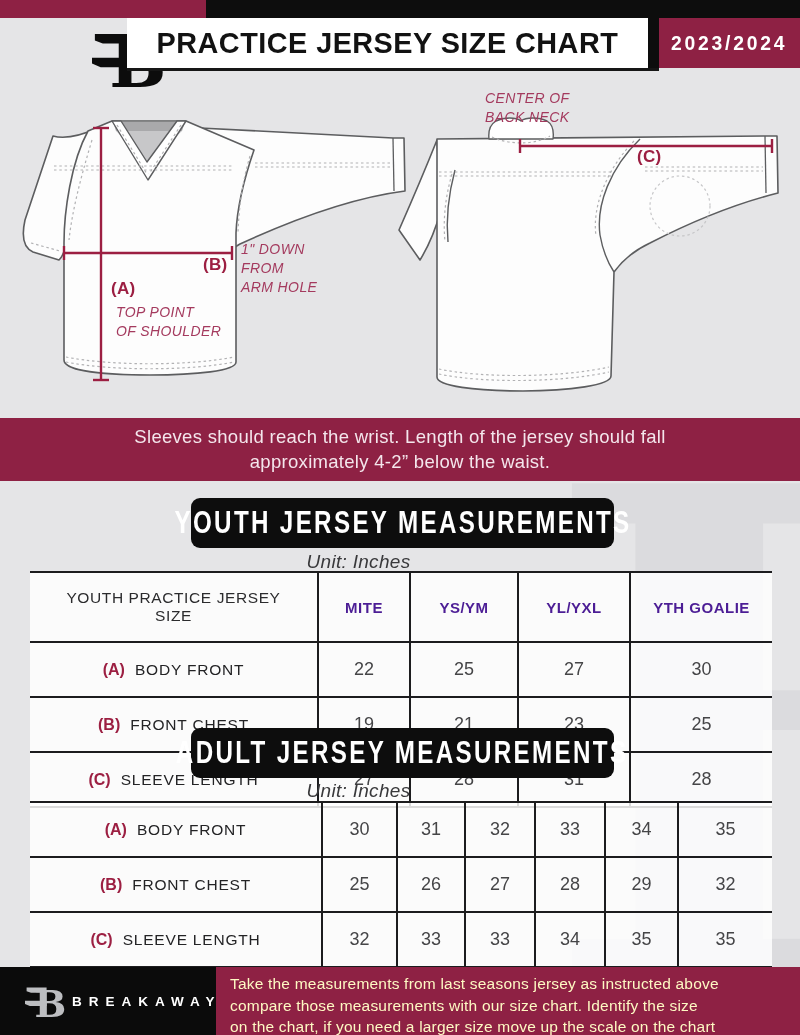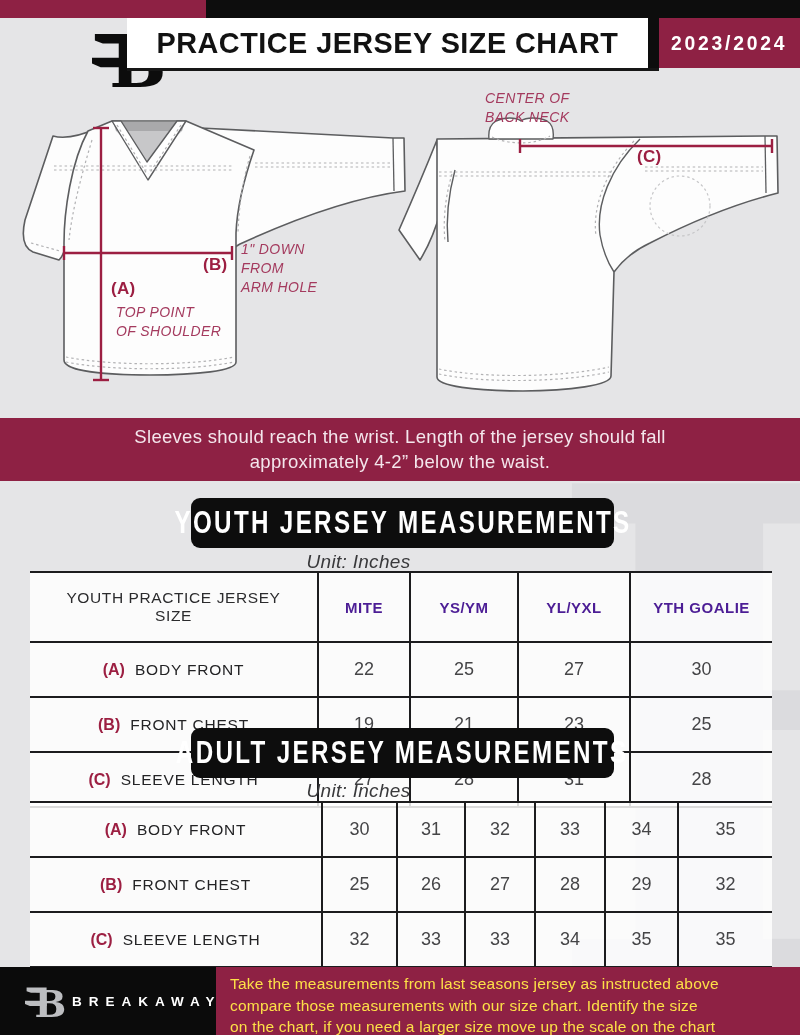--- a/index.html
+++ b/index.html
@@ -56,21 +56,21 @@
   .val{font-size:18px;color:#454547;}
 
   
   .watermark{left:540px;top:400px;font-family:"DejaVu Serif",serif;font-weight:700;
              font-size:680px;line-height:1;color:#3a3a44;opacity:.05;pointer-events:none;}
 
   
   .foot-black{left:0;top:967px;width:216px;height:68px;background:#0b0b0b;}
   .foot-maroon{left:216px;top:967px;width:584px;height:68px;background:#8e2144;
                padding:6px 6px 0 14px;box-sizing:border-box;}
-  .foot-maroon div{color:#fde047;font-size:15.5px;line-height:21.5px;letter-spacing:.2px;
+  .foot-maroon div{color:#fef9c3;font-size:15.5px;line-height:21.5px;letter-spacing:.2px;
                    white-space:nowrap;}
   .brandname{position:absolute;left:72px;top:994px;color:#fff;font-weight:700;
              font-size:13.5px;letter-spacing:7px;white-space:nowrap;}
 
   svg text{font-family:"DejaVu Serif",serif;}
 </style>
 </head>
 <body>
 
 <div class="page">

